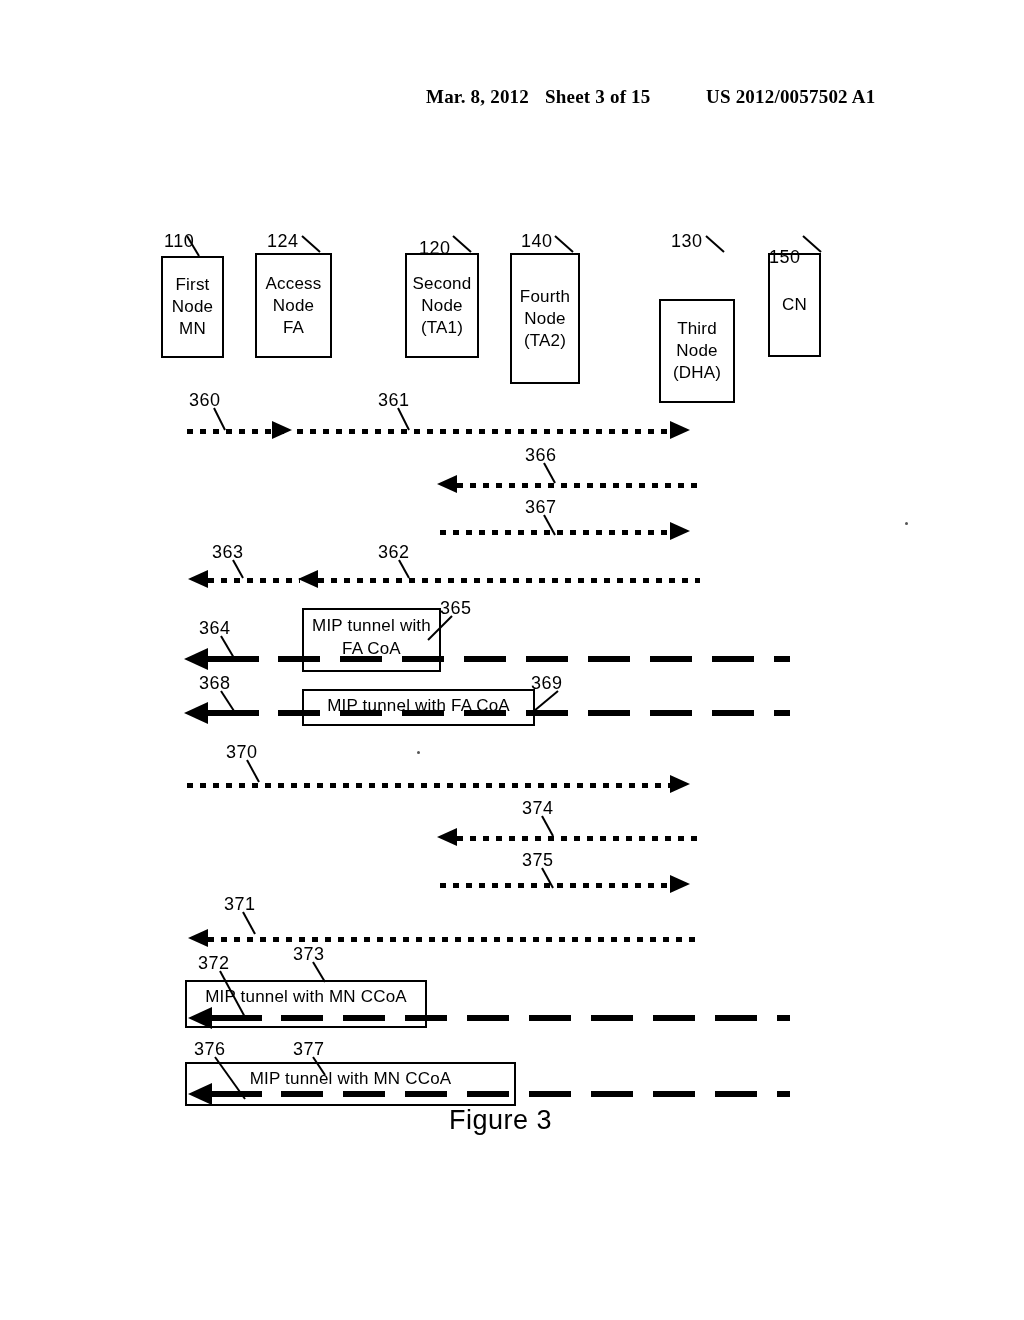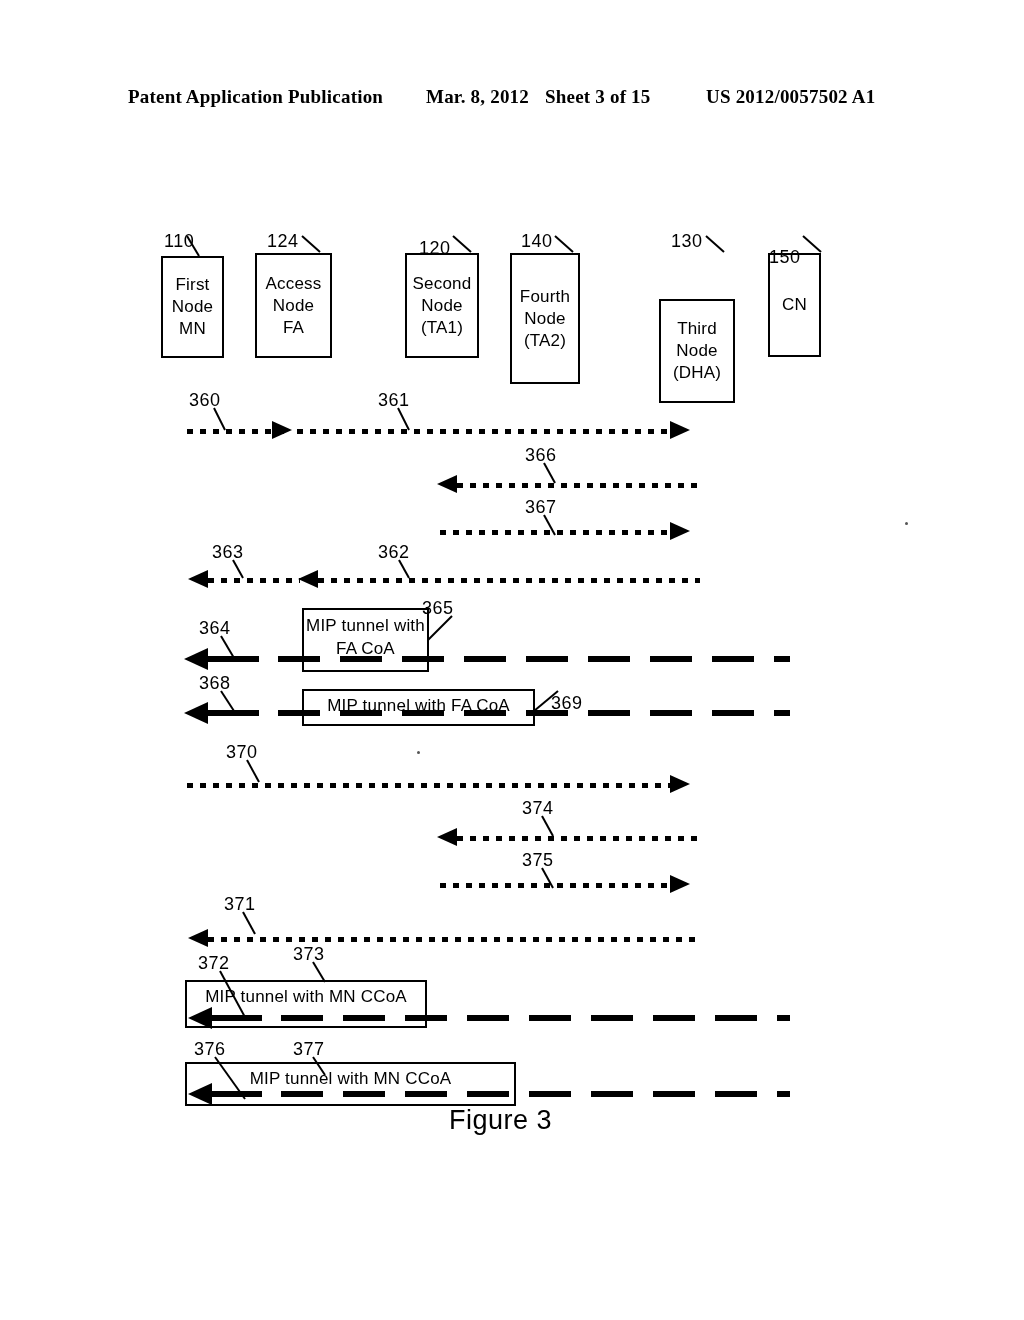--- a/index.html
+++ b/index.html
@@ -143,21 +143,20 @@
     position: absolute;
     width: 3px; height: 3px;
     background: #555;
     border-radius: 50%;
   }
 </style>
 </head>
 <body>
 
 <div class="pub-header">
-  <span class="h-left">Patent Application Publication</span>
   <span class="h-mid">Mar. 8, 2012</span>
   <span class="h-sheet">Sheet 3 of 15</span>
   <span class="h-right">US 2012/0057502 A1</span>
 </div>
 
 <div class="node-box" style="left:161px; top:256px; width:63px; height:102px;">
   <span>First</span>
   <span>Node</span>
   <span>MN</span>
 </div>
@@ -256,43 +255,43 @@
 <div class="dotline" style="left:318px; top:578px; width:382px;"></div>
 
 <div class="ref" style="left:199px; top:618px;">364</div>
 <svg class="leader" style="left:213px; top:636px; width:28px; height:26px;">
   <line x1="8" y1="0" x2="21" y2="22" stroke="#000" stroke-width="2"></line>
 </svg>
 <div class="head-left" style="left:184px; top:648px;"></div>
 <div class="shaft" style="left:208px; top:656px; width:51px;"></div>
 <div class="dashline" style="left:278px; top:656px; width:512px;"></div>
 
-<div class="tunnel-box two-line" style="left:302px; top:608px; width:127px; height:64px;">
+<div class="tunnel-box two-line" style="left:302px; top:608px; width:139px; height:64px;">
   <div>
     <span class="tb-text">MIP tunnel with</span>
     <span class="tb-text">FA CoA</span>
   </div>
 </div>
-<div class="ref" style="left:422px; top:598px;text-align:right;">365</div>
+<div class="ref" style="left:440px; top:598px;text-align:right;">365</div>
 <svg class="leader" style="left:426px; top:616px; width:30px; height:28px;">
   <line x1="26" y1="0" x2="2" y2="24" stroke="#000" stroke-width="2"></line>
 </svg>
 
 <div class="ref" style="left:199px; top:673px;">368</div>
 <svg class="leader" style="left:213px; top:691px; width:28px; height:24px;">
   <line x1="8" y1="0" x2="21" y2="20" stroke="#000" stroke-width="2"></line>
 </svg>
 <div class="head-left" style="left:184px; top:702px;"></div>
 <div class="shaft" style="left:208px; top:710px; width:51px;"></div>
 <div class="dashline" style="left:278px; top:710px; width:512px;"></div>
 
 <div class="tunnel-box" style="left:302px; top:689px; width:233px; height:37px;">
   <span class="tb-text">MIP tunnel with FA CoA</span>
 </div>
-<div class="ref" style="left:551px; top:673px;margin-top:20px;">369</div>
+<div class="ref" style="left:531px; top:673px;">369</div>
 <svg class="leader" style="left:532px; top:691px; width:30px; height:24px;">
   <line x1="26" y1="0" x2="2" y2="20" stroke="#000" stroke-width="2"></line>
 </svg>
 
 <div class="ref" style="left:226px; top:742px;">370</div>
 <svg class="leader" style="left:240px; top:760px; width:26px; height:26px;">
   <line x1="7" y1="0" x2="19" y2="22" stroke="#000" stroke-width="2"></line>
 </svg>
 <div class="dotline" style="left:187px; top:783px; width:483px;"></div>
 <div class="head-right small" style="left:670px; top:775px;"></div>

